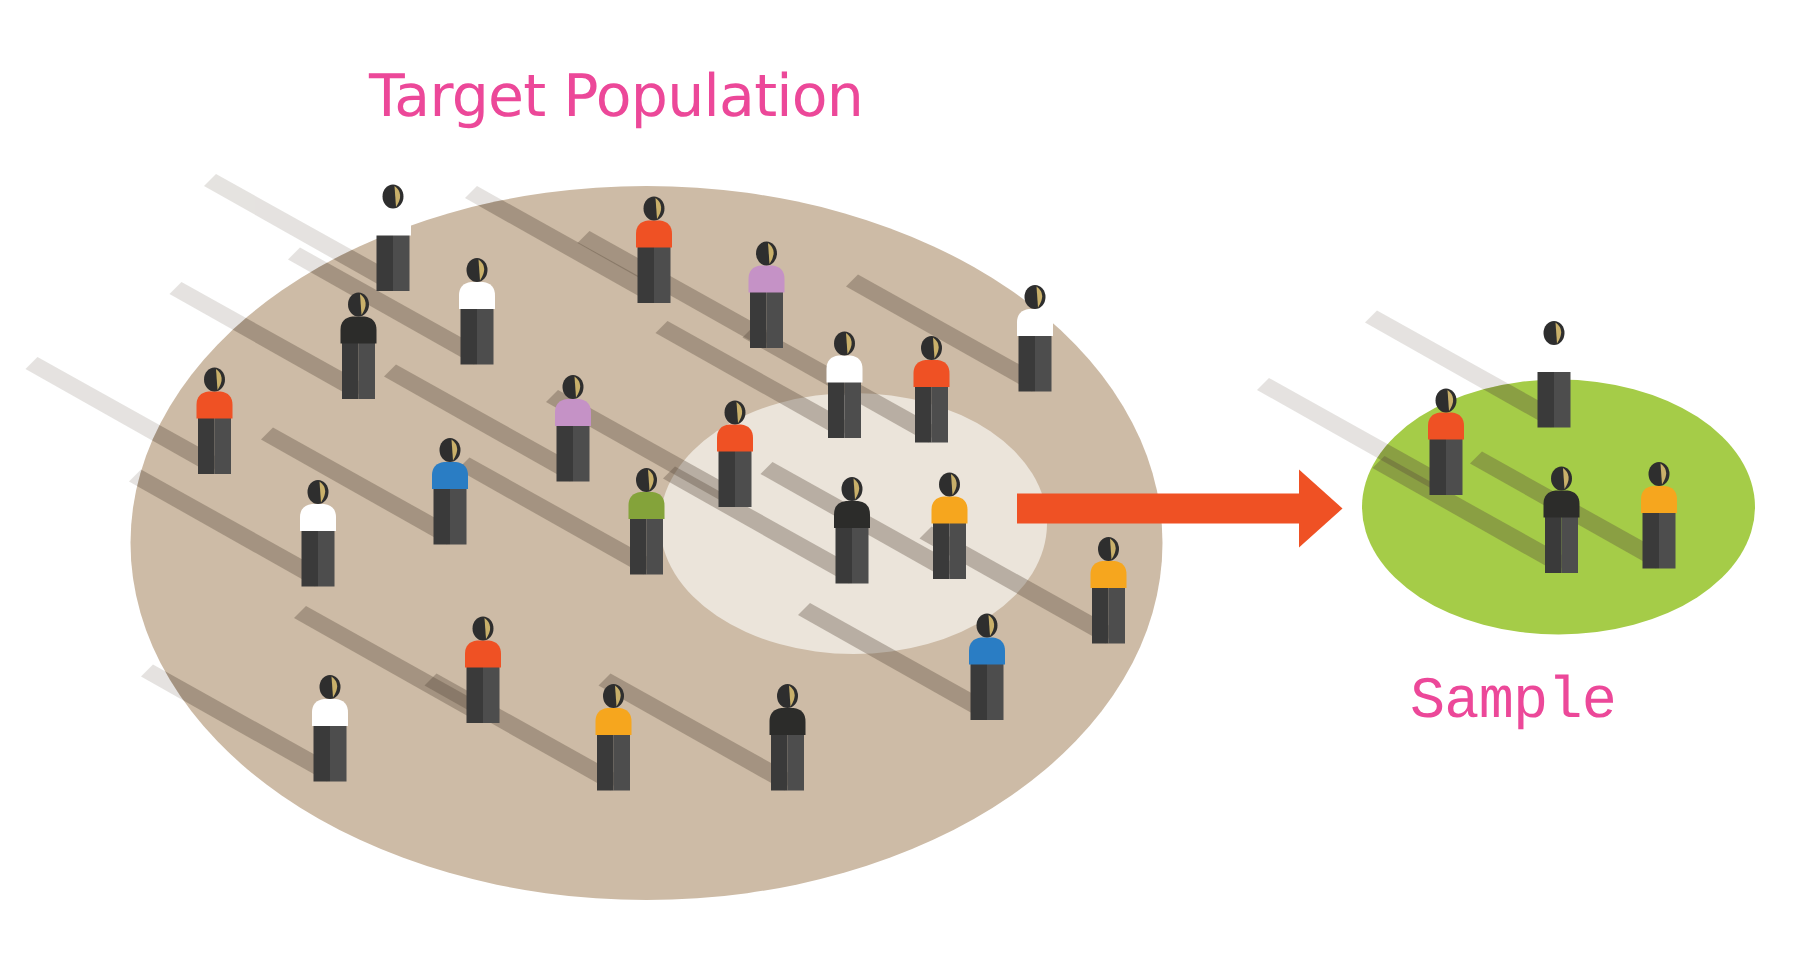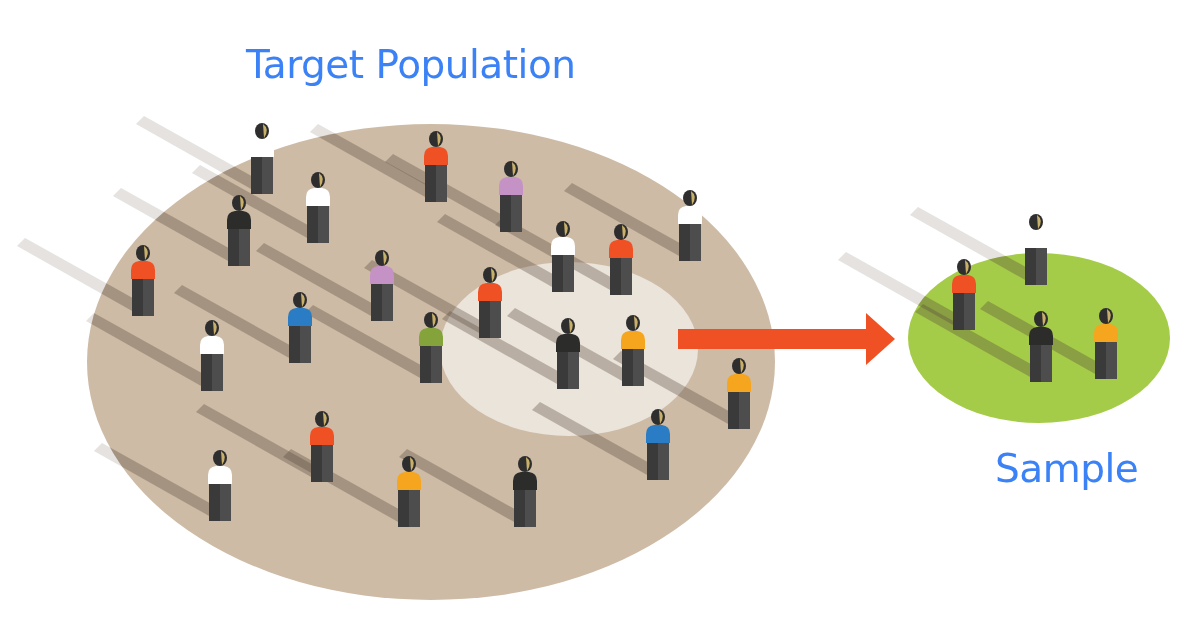--- a/index.html
+++ b/index.html
@@ -1,19 +1,19 @@
 <!DOCTYPE html>
 <html><head>
 <meta charset="utf-8">
 <style>
   html, body { margin: 0; padding: 0; background: #ffffff; }
   body { width: 1200px; height: 641px; overflow: hidden; position: relative; font-family: "DejaVu Sans", "Liberation Sans", sans-serif; }
-  .title { position: absolute; font-size: 39px; color: #3b82f6; letter-spacing: -0.5px; white-space: nowrap; }
+  .title { position: absolute; font-size: 39px; color: #ec4899; letter-spacing: -0.5px; white-space: nowrap; }
   #pop-title { left: 246px; top: 42px; }
-  #sample-title { left: 995px; top: 446px; }
+  #sample-title { left: 940px; top: 446px; font-family: Liberation Mono, monospace; }
   svg#scene { position: absolute; left: 0; top: 0; }
 </style>
 </head>
 <body>
 
 <div id="pop-title" class="title">Target Population</div>
 <div id="sample-title" class="title">Sample</div>
 
 <svg id="scene" width="1200" height="641" viewBox="0 0 1200 641">
   <defs>

